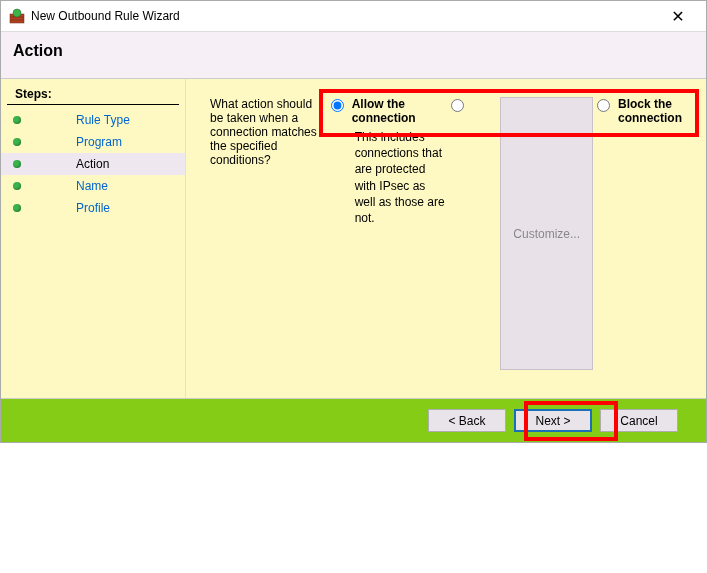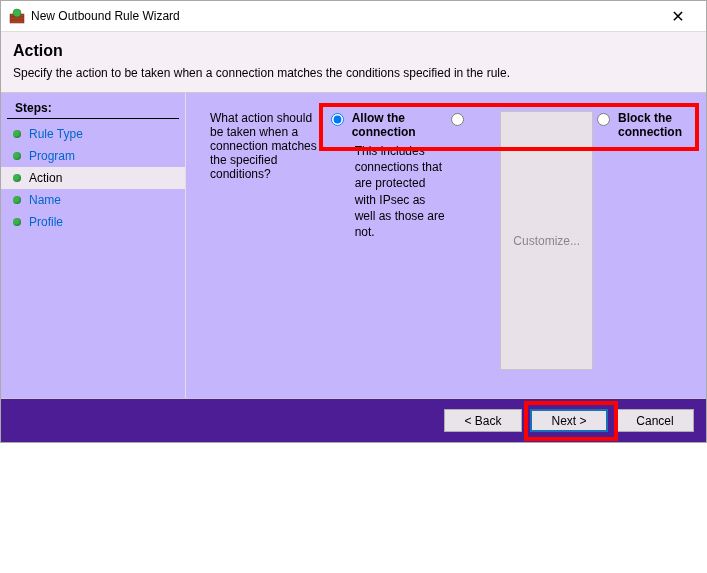--- a/index.html
+++ b/index.html
@@ -49,21 +49,21 @@
     font-size: 16px;
     font-weight: bold;
   }
   .header p {
     margin: 0;
     font-size: 12px;
   }
   .body {
     flex: 1;
     display: flex;
-    background: #c4b5fd;
+    background: #fef9c3;
     overflow: hidden;
   }
   .sidebar {
     width: 185px;
     box-sizing: border-box;
     padding: 6px 0 0 0;
     border-right: 1px solid #e5dde5;
   }
   .sidebar .steps-label {
     font-weight: bold;
@@ -73,20 +73,21 @@
   }
   .sidebar ul {
     list-style: none;
     margin: 0;
     padding: 0;
   }
   .sidebar li {
     padding: 4px 8px 4px 12px;
     display: flex;
     align-items: center;
+    gap: 47px;
   }
   .sidebar li.current {
     background: #efe7ef;
     color: #000;
   }
   .sidebar li a {
     color: #0066cc;
     text-decoration: none;
     cursor: pointer;
   }
@@ -139,25 +140,25 @@
     cursor: default;
   }
   .hl-red {
     position: absolute;
     border: 4px solid #ff0000;
     pointer-events: none;
     box-sizing: border-box;
   }
   .footer {
     border-top: 1px solid #ccc;
-    padding: 10px 12px;
+    padding: 10px 28px;
     display: flex;
     justify-content: flex-end;
     gap: 8px;
-    background: #4c1d95;
+    background: #84cc16;
     position: relative;
   }
   .footer button {
     width: 78px;
     height: 23px;
     font-size: 12px;
     background: #e9e4e9;
     border: 1px solid #adadad;
     cursor: pointer;
   }
@@ -188,21 +189,20 @@
           <circle cx="8" cy="5" r="4" fill="none" stroke="#1a6b2a" stroke-width="0.5"></circle>
         </svg>
     </span>
     <span class="title">New Outbound Rule Wizard</span>
     <span class="spacer"></span>
     <span class="close">✕</span>
   </div>
 
   <div class="header">
     <h1>Action</h1>
-    <p>Specify the action to be taken when a connection matches the conditions specified in the rule.</p>
   </div>
 
   <div class="body">
     <div class="sidebar">
       <div class="steps-label">Steps:</div>
       <ul>
         <li>
           <span class="bullet"></span>
           <a class="lbl">Rule Type</a>
         </li>

